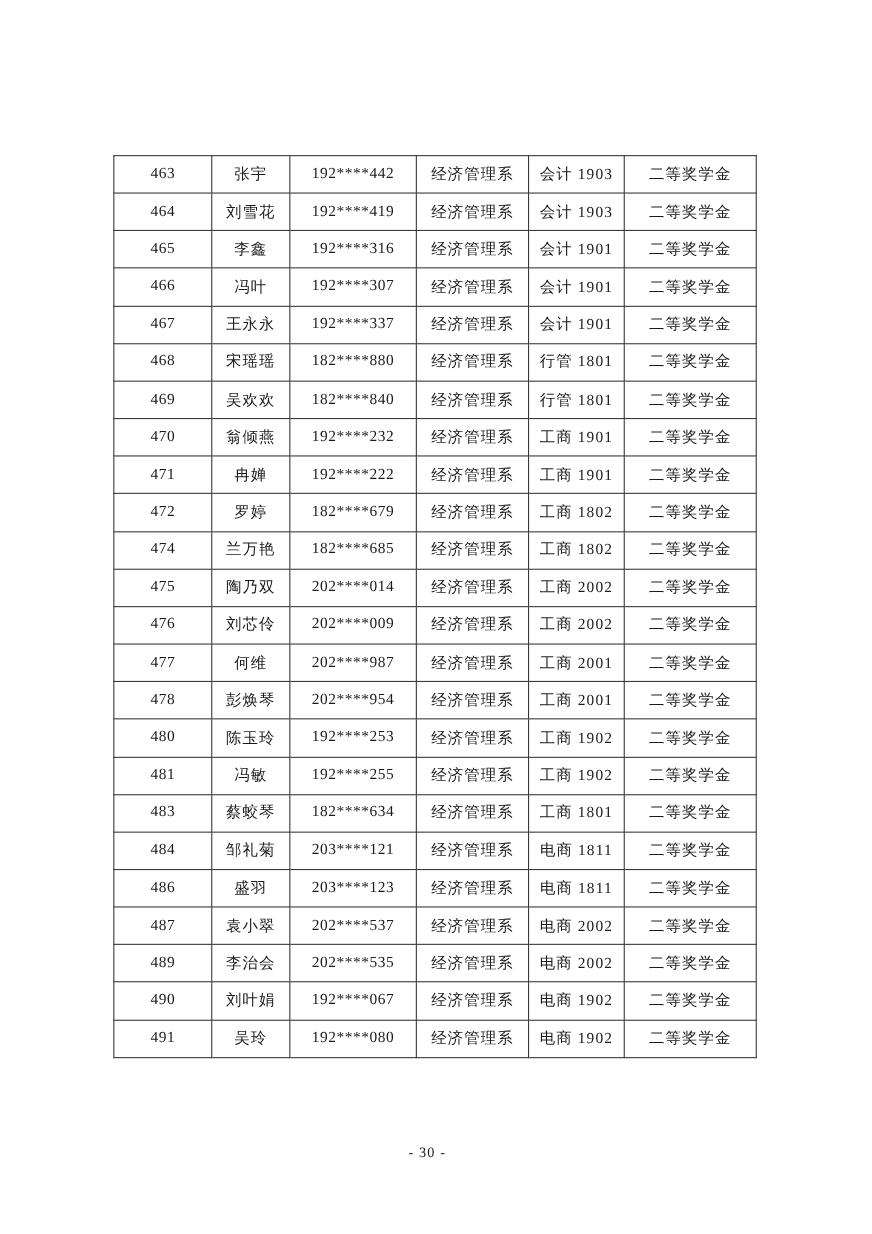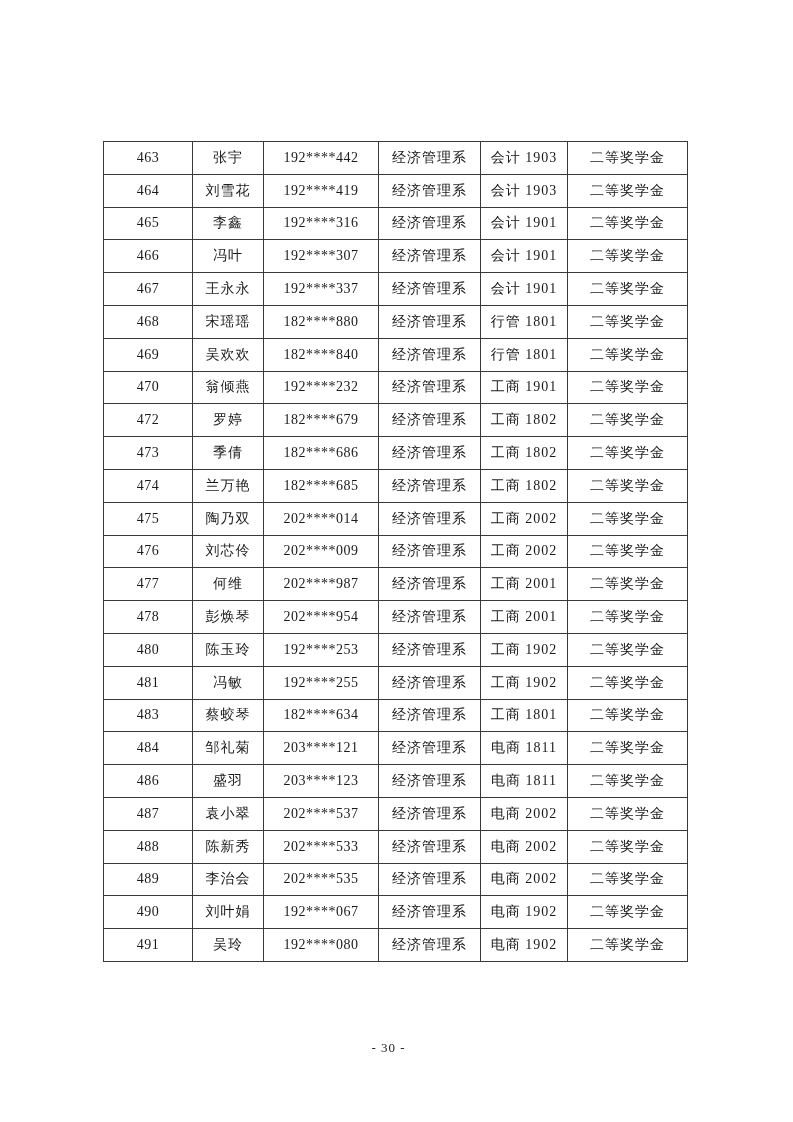--- a/index.html
+++ b/index.html
@@ -122,36 +122,36 @@
         </tr>
         <tr>
           <td class="num">470</td>
           <td>翁倾燕</td>
           <td class="num">192****232</td>
           <td>经济管理系</td>
           <td>工商 1901</td>
           <td>二等奖学金</td>
         </tr>
         <tr>
+          <td class="num">471</td>
+          <td>冉婵</td>
+          <td class="num">192****222</td>
+          <td>经济管理系</td>
+          <td>工商 1901</td>
+          <td>二等奖学金</td>
+        </tr>
+        <tr>
           <td class="num">472</td>
           <td>罗婷</td>
           <td class="num">182****679</td>
           <td>经济管理系</td>
           <td>工商 1802</td>
           <td>二等奖学金</td>
         </tr>
         <tr>
-          <td class="num">473</td>
-          <td>季倩</td>
-          <td class="num">182****686</td>
-          <td>经济管理系</td>
-          <td>工商 1802</td>
-          <td>二等奖学金</td>
-        </tr>
-        <tr>
           <td class="num">474</td>
           <td>兰万艳</td>
           <td class="num">182****685</td>
           <td>经济管理系</td>
           <td>工商 1802</td>
           <td>二等奖学金</td>
         </tr>
         <tr>
           <td class="num">475</td>
           <td>陶乃双</td>
@@ -226,28 +226,20 @@
         </tr>
         <tr>
           <td class="num">487</td>
           <td>袁小翠</td>
           <td class="num">202****537</td>
           <td>经济管理系</td>
           <td>电商 2002</td>
           <td>二等奖学金</td>
         </tr>
         <tr>
-          <td class="num">488</td>
-          <td>陈新秀</td>
-          <td class="num">202****533</td>
-          <td>经济管理系</td>
-          <td>电商 2002</td>
-          <td>二等奖学金</td>
-        </tr>
-        <tr>
           <td class="num">489</td>
           <td>李治会</td>
           <td class="num">202****535</td>
           <td>经济管理系</td>
           <td>电商 2002</td>
           <td>二等奖学金</td>
         </tr>
         <tr>
           <td class="num">490</td>
           <td>刘叶娟</td>

